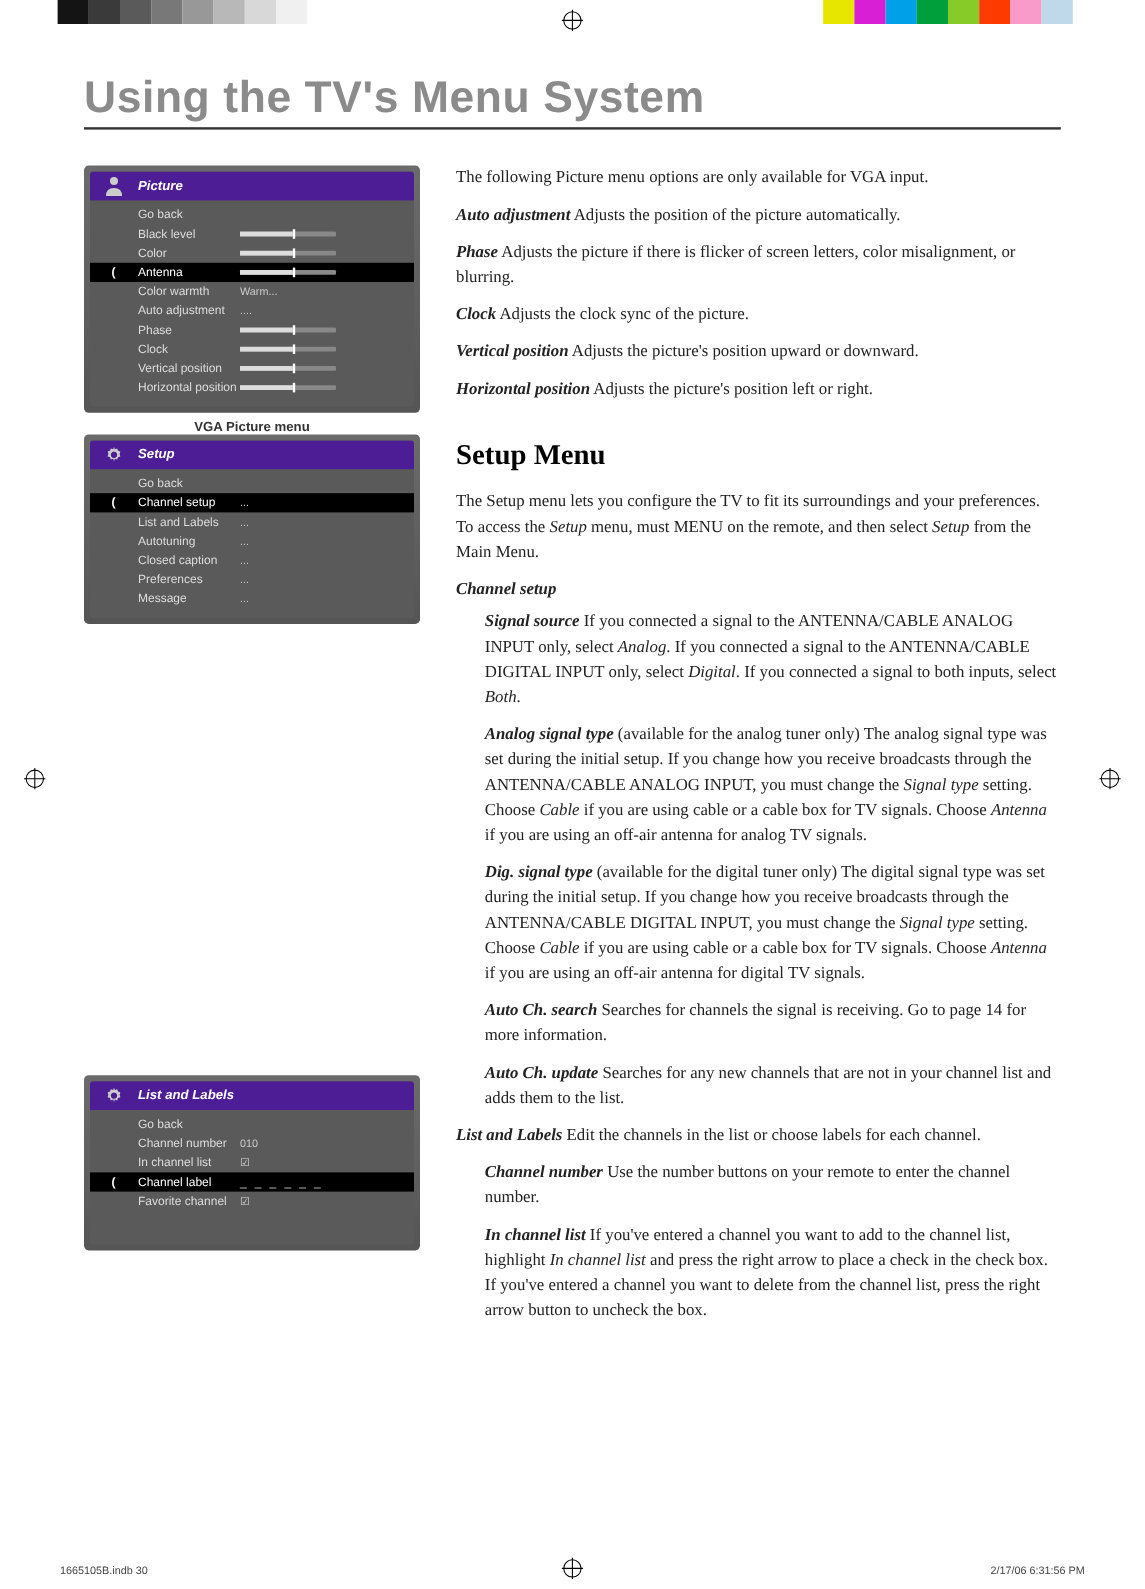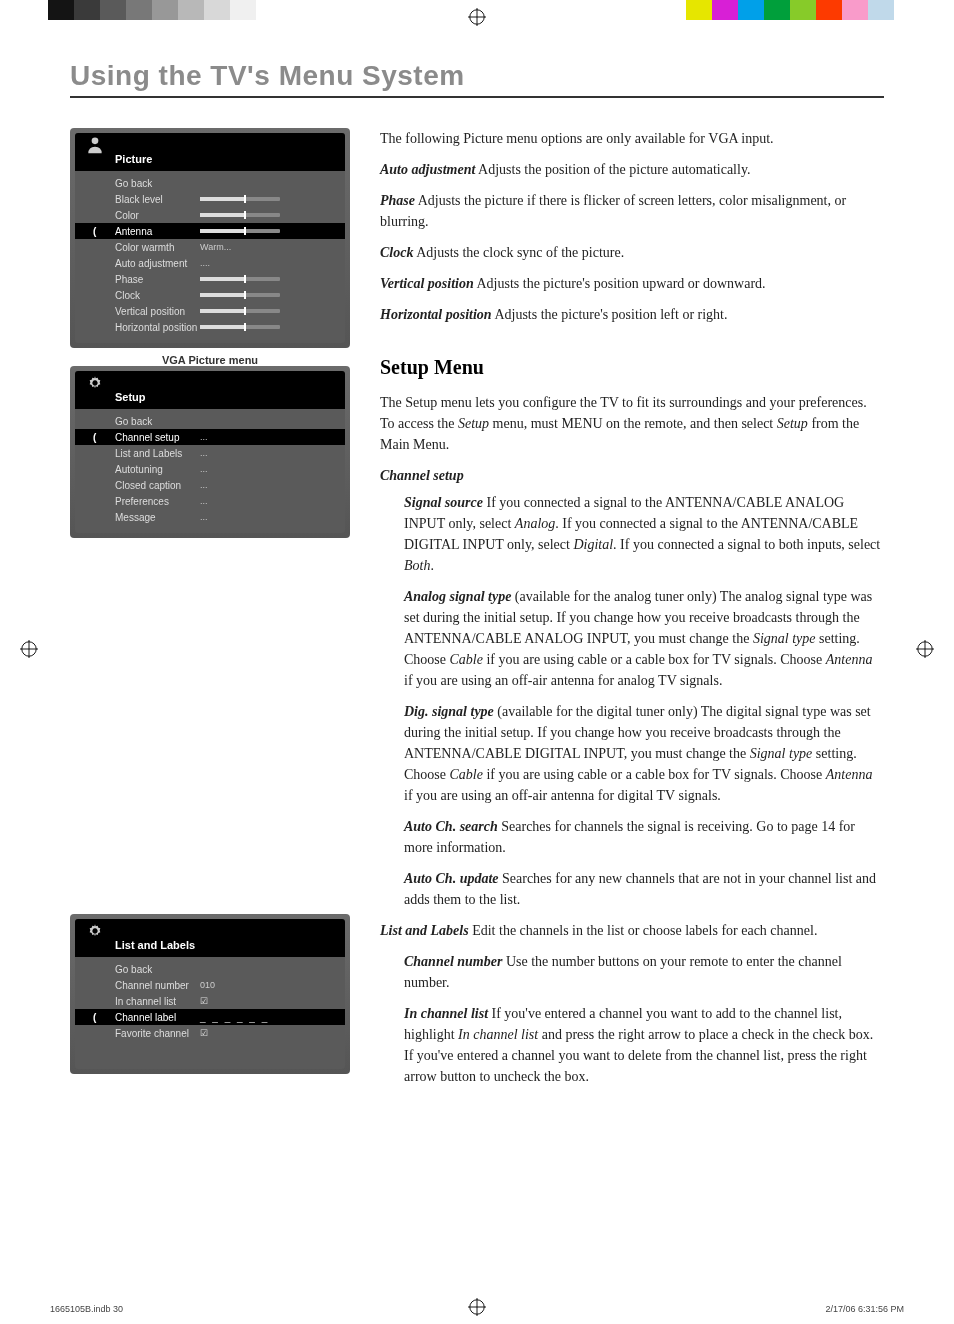--- a/index.html
+++ b/index.html
@@ -11,48 +11,48 @@
   .color-bar-top .sw { height: 20px; }
   
   .reg-mark { position: absolute; top: 8px; left: 50%; transform: translateX(-50%); width: 18px; height: 18px; }
   .reg-mark svg { width: 18px; height: 18px; }
   .reg-mark.left { left: 20px; top: 640px; transform: none; }
   .reg-mark.right { left: auto; right: 20px; top: 640px; transform: none; }
   .reg-mark.bottom { top: auto; bottom: 8px; left: 50%; transform: translateX(-50%); }
   
   .page { position: absolute; top: 60px; left: 70px; right: 70px; bottom: 50px; }
   
-  .page-title { font-size: 28px; font-weight: bold; color: #8b8b8b; font-family: Arial, Helvetica, sans-serif; border-bottom: 2px solid #333; padding-bottom: 4px; margin-bottom: 30px; letter-spacing: 0.5px; }
+  .page-title { font-size: 37px; font-weight: bold; color: #8b8b8b; font-family: Arial, Helvetica, sans-serif; border-bottom: 2px solid #333; padding-bottom: 4px; margin-bottom: 30px; letter-spacing: 0.5px; }
   
   .content-area { display: flex; gap: 30px; }
   .left-col { width: 280px; flex-shrink: 0; }
   .right-col { flex: 1; font-size: 14px; line-height: 1.5; color: #222; }
   
   .menu-screenshot { background: linear-gradient(180deg, #6b6b6b 0%, #555 100%); border-radius: 4px; padding: 5px; margin-bottom: 6px; }
   .menu-inner { background: #5a5a5a; border-radius: 3px; overflow: hidden; }
-  .menu-header { background: #000000; color: #fff; font-family: Arial, sans-serif; font-weight: bold; font-size: 11px; padding: 20px 8px 6px 40px; display: flex; align-items: center; position: relative; }
+  .menu-header { background: #4c1d95; color: #fff; font-family: Arial, sans-serif; font-weight: bold; font-size: 11px; padding: 6px 8px 6px 40px; display: flex; align-items: center; position: relative; font-style: italic; }
   .menu-header .icon-wrap { position: absolute; left: 6px; top: 2px; width: 28px; height: 20px; display:flex; align-items:center; justify-content:center; }
   .menu-body { padding: 4px 0 8px 0; }
   .menu-row { display: flex; align-items: center; font-family: Arial, sans-serif; font-size: 10px; color: #ddd; padding: 2px 10px 2px 40px; position: relative; height: 16px; }
   .menu-row.selected { background: #000; color: #fff; }
   .menu-row.selected::before { content: "("; position: absolute; left: 18px; color: #fff; font-weight: bold; }
   .menu-row .label { width: 85px; flex-shrink: 0; }
   .menu-row .value { font-size: 9px; color: #ccc; }
   .menu-row .slider { width: 80px; height: 4px; background: #888; position: relative; border-radius: 1px; }
   .menu-row .slider::after { content: ""; position: absolute; left: 0; top: 0; height: 100%; width: 55%; background: #ddd; }
   .menu-row .slider .thumb { position: absolute; left: 55%; top: -2px; width: 2px; height: 8px; background: #fff; }
   .menu-row .check { font-size: 9px; }
   .menu-row .dashes { letter-spacing: 2px; color:#ccc; }
   
   .menu-caption { font-family: Arial, sans-serif; font-size: 11px; font-weight: bold; text-align: center; color: #333; }
   
   .right-col p { margin-bottom: 10px; }
   .right-col .def-term { font-weight: bold; font-style: italic; }
   .right-col .italic { font-style: italic; }
-  .right-col h2 { font-size: 20px; font-weight: bold; color: #000; margin: 27px 0 10px 0; font-family: Georgia, serif; }
+  .right-col h2 { font-size: 24px; font-weight: bold; color: #000; margin: 27px 0 10px 0; font-family: Georgia, serif; }
   .right-col .sub-heading { font-weight: bold; font-style: italic; margin-top: 10px; margin-bottom: 6px; }
   .right-col .indent { margin-left: 24px; }
   .right-col .continued { text-align: right; font-family: Arial, sans-serif; font-weight: bold; font-size: 14px; color: #000; margin-top: 20px; }
   
   .page-footer { position: absolute; bottom: 0; left: 0; right: 0; border-top: 1px solid #333; padding-top: 6px; display: flex; justify-content: space-between; font-style: italic; font-weight: bold; color: #555; font-size: 15px; }
   
   .print-footer { position: absolute; bottom: 10px; left: 50px; right: 50px; display: flex; justify-content: space-between; font-family: Arial, sans-serif; font-size: 9px; color: #444; gap: 21px; }
 </style>
 </head>
 <body>

